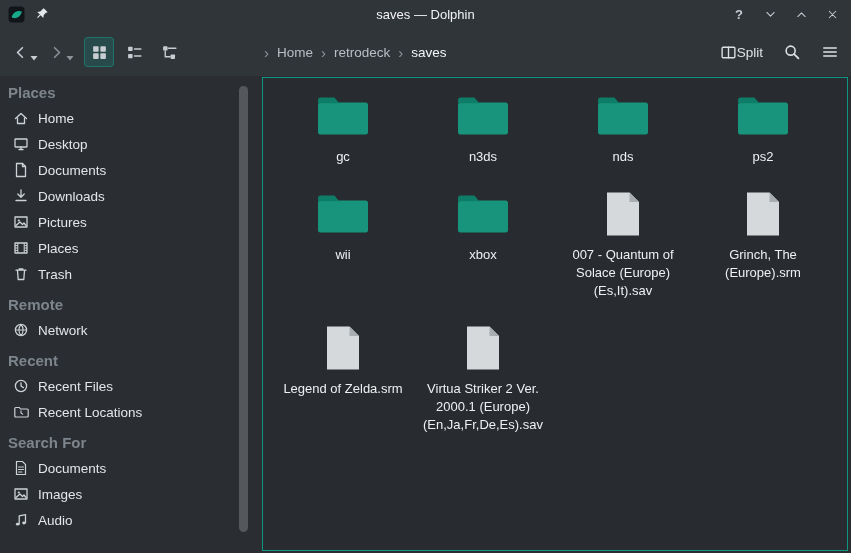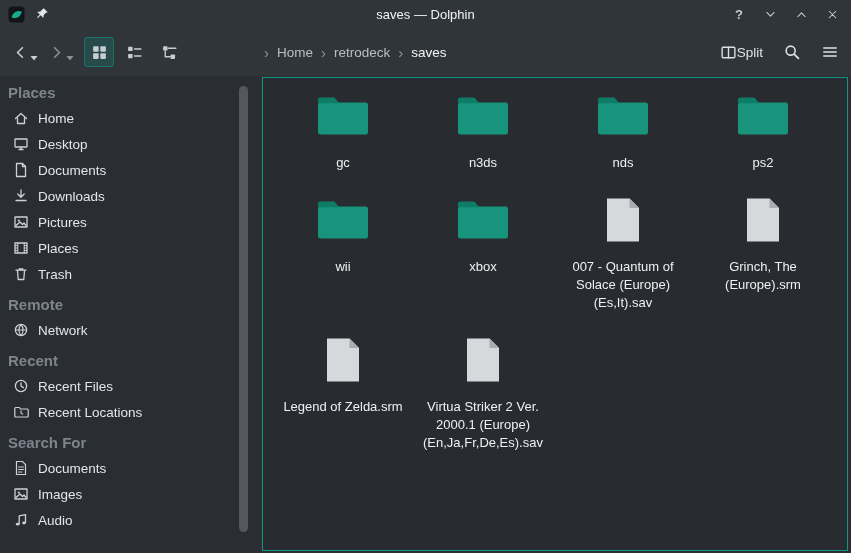--- a/index.html
+++ b/index.html
@@ -90,21 +90,21 @@
     border:1px solid var(--accent, #0f9682);
     background:#282c31; overflow:hidden;
   }
   .grid {
     display:grid; grid-template-columns:repeat(4, 140px);
     padding:12px 10px 0 10px; row-gap:22px;
     justify-items:center; align-content:start;
   }
   .grid-item {
     width:138px; display:flex; flex-direction:column; align-items:center;
-    gap:12px; cursor:pointer;
+    gap:6px; cursor:pointer;
   }
   .icon-box { height:52px; display:flex; align-items:center; justify-content:center; }
   .grid-label {
     max-width:130px; text-align:center; font-size:13px; line-height:1.38;
     color:#eef0f1; overflow-wrap:break-word;
   }
   .grid-item.hovered .grid-label { text-underline-offset:2px; }
 </style>
 </head>
 <body>

